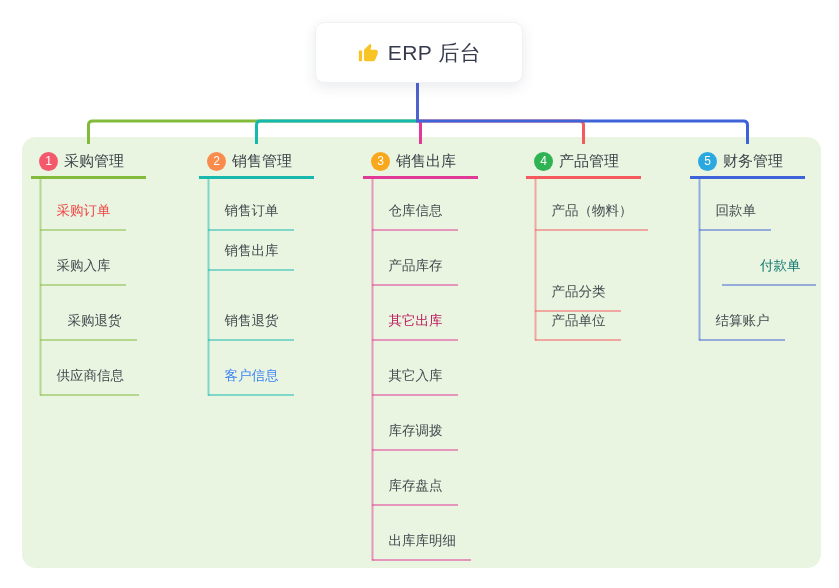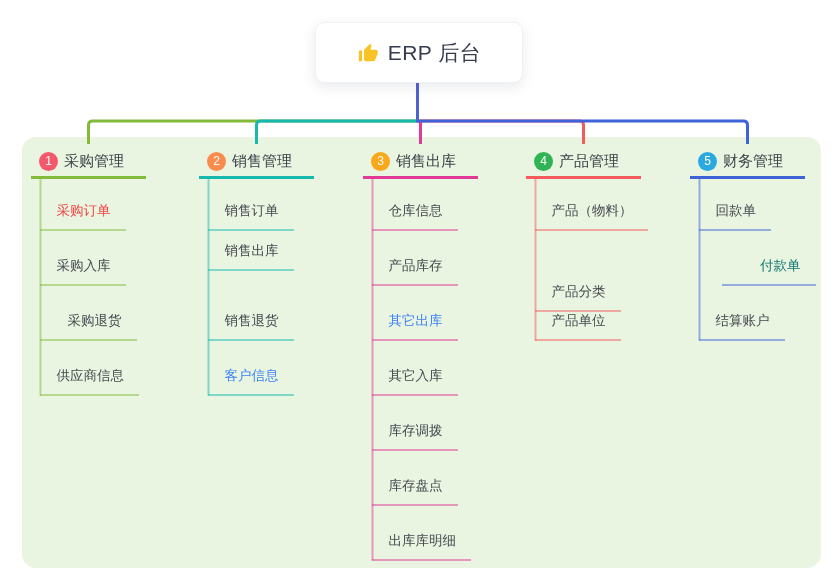--- a/index.html
+++ b/index.html
@@ -64,21 +64,21 @@
       <div class="child" style="left: 207.5px; top: 197.5px; border-bottom-color: rgba(23, 184, 174, 0.5); color: rgb(69, 72, 78);">销售订单</div>
       <div class="child" style="left: 207.5px; top: 238px; border-bottom-color: rgba(23, 184, 174, 0.5); color: rgb(69, 72, 78);">销售出库</div>
       <div class="child" style="left: 207.5px; top: 307.5px; border-bottom-color: rgba(23, 184, 174, 0.5); color: rgb(69, 72, 78);">销售退货</div>
       <div class="child" style="left: 207.5px; top: 362.5px; border-bottom-color: rgba(23, 184, 174, 0.5); color: #3b82f6;">客户信息</div>
       <div class="branch" style="left: 363px; border-bottom-color: rgb(224, 58, 150);">
         <span class="badge" style="background: rgb(249, 167, 27); color: rgb(255, 255, 255);">3</span>
         <span class="branch-label" style="color: rgb(62, 66, 73);">销售出库</span>
       </div>
       <div class="child" style="left: 371.5px; top: 197.5px; border-bottom-color: rgba(224, 58, 150, 0.5); color: rgb(69, 72, 78);">仓库信息</div>
       <div class="child" style="left: 371.5px; top: 252.5px; border-bottom-color: rgba(224, 58, 150, 0.5); color: rgb(69, 72, 78);">产品库存</div>
-      <div class="child" style="left: 371.5px; top: 307.5px; border-bottom-color: rgba(224, 58, 150, 0.5); color: #3b82f6;">其它出库</div>
+      <div class="child" style="left: 371.5px; top: 307.5px; border-bottom-color: rgba(224, 58, 150, 0.5); color: #be185d;">其它出库</div>
       <div class="child" style="left: 371.5px; top: 362.5px; border-bottom-color: rgba(224, 58, 150, 0.5); color: rgb(69, 72, 78);">其它入库</div>
       <div class="child" style="left: 371.5px; top: 417.5px; border-bottom-color: rgba(224, 58, 150, 0.5); color: rgb(69, 72, 78);">库存调拨</div>
       <div class="child" style="left: 371.5px; top: 472.5px; border-bottom-color: rgba(224, 58, 150, 0.5); color: rgb(69, 72, 78);">库存盘点</div>
       <div class="child" style="left: 371.5px; top: 527.5px; border-bottom-color: rgba(224, 58, 150, 0.5); color: rgb(69, 72, 78);">出库库明细</div>
       <div class="branch" style="left: 526px; border-bottom-color: rgb(245, 91, 94);">
         <span class="badge" style="background: rgb(48, 179, 83); color: rgb(255, 255, 255);">4</span>
         <span class="branch-label" style="color: rgb(62, 66, 73);">产品管理</span>
       </div>
       <div class="child" style="left: 534.5px; top: 197.5px; border-bottom-color: rgba(245, 91, 94, 0.5); color: rgb(69, 72, 78);">产品（物料）</div>
       <div class="child" style="left: 534.5px; top: 252.5px; border-bottom-color: rgba(245, 91, 94, 0.5); color: rgb(69, 72, 78); margin-top: 26px;">产品分类</div>

